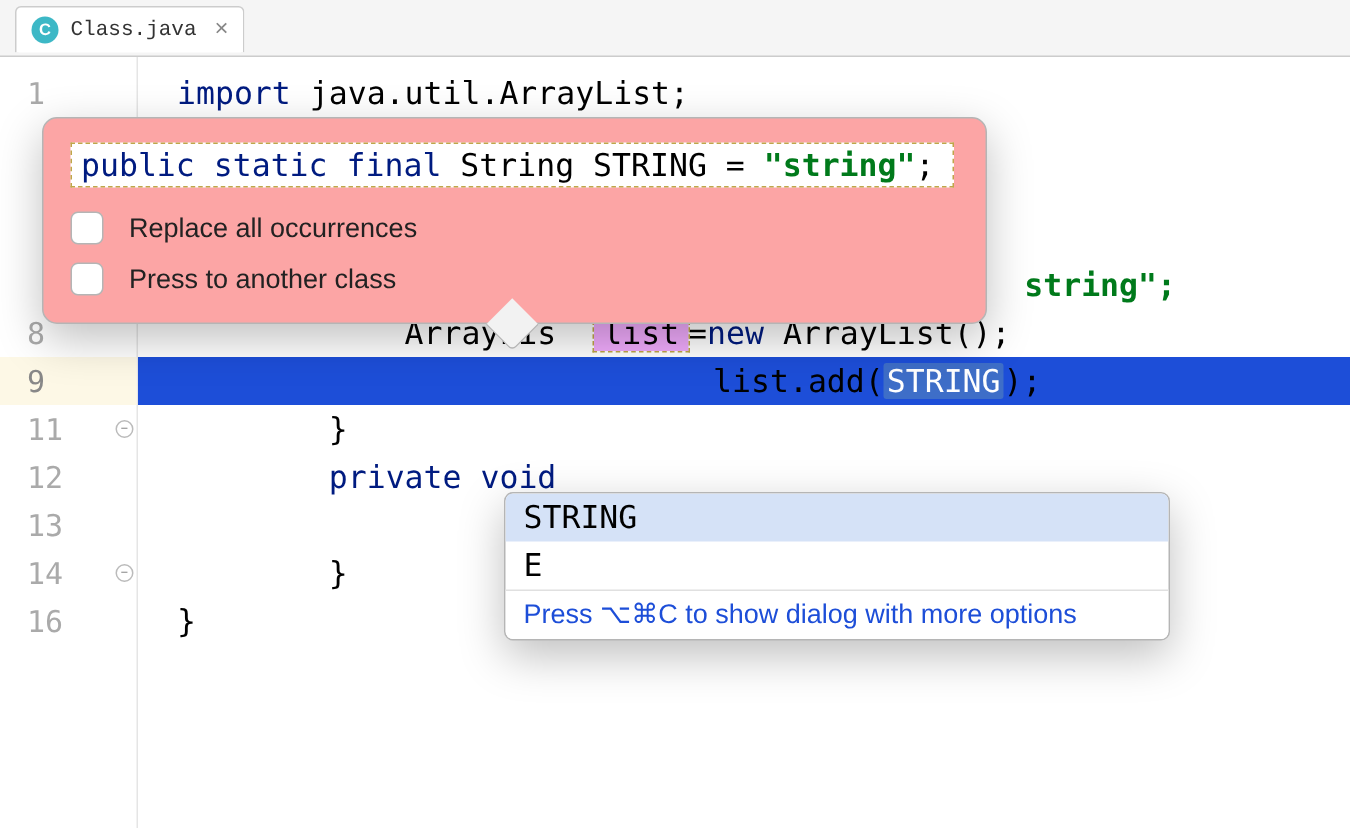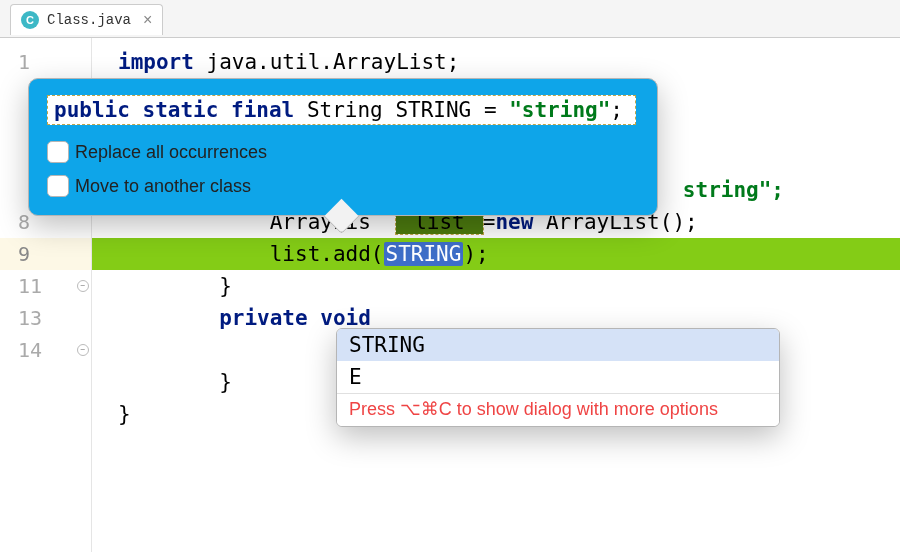--- a/index.html
+++ b/index.html
@@ -100,43 +100,43 @@
       font-family: Menlo, Monaco, Consolas, monospace;
       font-size: 21px;
       position: relative;
     }
     .line {
       height: 32px;
       line-height: 32px;
       padding-left: 26px;
       white-space: pre;
     }
-    .line.current { background: #84cc16; }
-    .kw { color: #001b80; font-weight: bold; }
+    .line.current { background: #1d4ed8; text-align: center; }
+    .kw { color: #001b80; font-weight: normal; }
     .str { color: #007a1b; font-weight: bold; }
     .ident { color: #000; }
     .box-highlight {
-      background: #4d7c0f;
+      background: #f0abfc;
       outline: 1px dashed #bfa64a;
-      padding: 0 18px;
+      padding: 0 6px;
     }
     .sel-highlight {
       background: #3e6ec8;
       color: #fff;
       border-radius: 2px;
       padding: 0 2px;
     }
 
     
     .popup-extract {
       position: absolute;
       left: 28px;
       top: 78px;
       width: 630px;
-      background: #0ea5e9;
+      background: #fca5a5;
       border: 1px solid #b5b5b5;
       border-radius: 10px;
       box-shadow: 0 10px 30px rgba(0,0,0,0.25);
       padding: 16px 21px 18px 18px;
       z-index: 20;
     }
     .popup-extract::after {
       content: "";
       position: absolute;
       bottom: -14px;
@@ -154,21 +154,21 @@
       font-size: 21px;
       background: #fff;
       border: 1px dashed #bfa64a;
       padding: 2px 6px;
       white-space: pre;
       margin-bottom: 16px;
     }
     .check-row {
       display: flex;
       align-items: center;
-      gap: 6px;
+      gap: 17px;
       margin-top: 12px;
       font-size: 18px;
       color: #222;
     }
     .chk {
       width: 22px;
       height: 22px;
       border: 1px solid #b5b5b5;
       border-radius: 5px;
       background: #fff;
@@ -192,21 +192,21 @@
       font-family: Menlo, Monaco, Consolas, monospace;
       font-size: 21px;
       color: #000;
     }
     .complete-item.selected {
       background: #d5e2f7;
     }
     .complete-hint {
       padding: 4px 12px 6px 12px;
       font-size: 18px;
-      color: #ef4444;
+      color: #1d4ed8;
       border-top: 1px solid #e0e0e0;
       background: #fff;
     }
   </style>
 </head>
 <body>
 
 <div class="tab-bar">
   <div class="tab">
     <span class="tab-icon">C</span>
@@ -219,22 +219,24 @@
 
   <div class="gutter" id="gutter">
       <div class="line-num">1</div>
       <div class="line-num"></div>
       <div class="line-num"></div>
       <div class="line-num"></div>
       <div class="line-num"></div>
       <div class="line-num">8</div>
       <div class="line-num current">9</div>
       <div class="line-num">11<span class="fold-marker">−</span></div>
+      <div class="line-num">12</div>
       <div class="line-num">13</div>
       <div class="line-num">14<span class="fold-marker">−</span></div>
+      <div class="line-num">16</div>
     </div>
 
   <div class="code">
     <div class="line"><span class="kw">import</span><span class="ident"> java.util.ArrayList;</span></div>
     <div class="line"></div>
     <div class="line"></div>
     <div class="line"></div>
     <div class="line" style="text-align:right;padding-right:116px;"><span class="str">string";</span></div>
     <div class="line"><span>            ArrayLis  </span><span class="box-highlight">list</span><span>=</span><span class="kw">new</span><span> ArrayList();</span></div>
     <div class="line current"><span>            list.add(</span><span class="sel-highlight">STRING</span><span>);</span></div>
@@ -248,21 +250,21 @@
 </div>
 
 <div class="popup-extract">
   <div class="preview-line"><span class="kw">public</span><span class="kw"> static</span><span class="kw"> final</span><span> String STRING = </span><span class="str">"string"</span><span>;</span></div>
   <div class="check-row">
     <span class="chk"></span>
     <span>Replace all occurrences</span>
   </div>
   <div class="check-row">
     <span class="chk"></span>
-    <span>Move to another class</span>
+    <span>Press to another class</span>
   </div>
 </div>
 
 <div class="popup-complete" id="completion-popup">
 <div class="complete-item selected">STRING</div>
     <div class="complete-item">E</div>
     <div class="complete-hint">Press ⌥⌘C to show dialog with more options</div>
   </div>
 
 </body></html>

